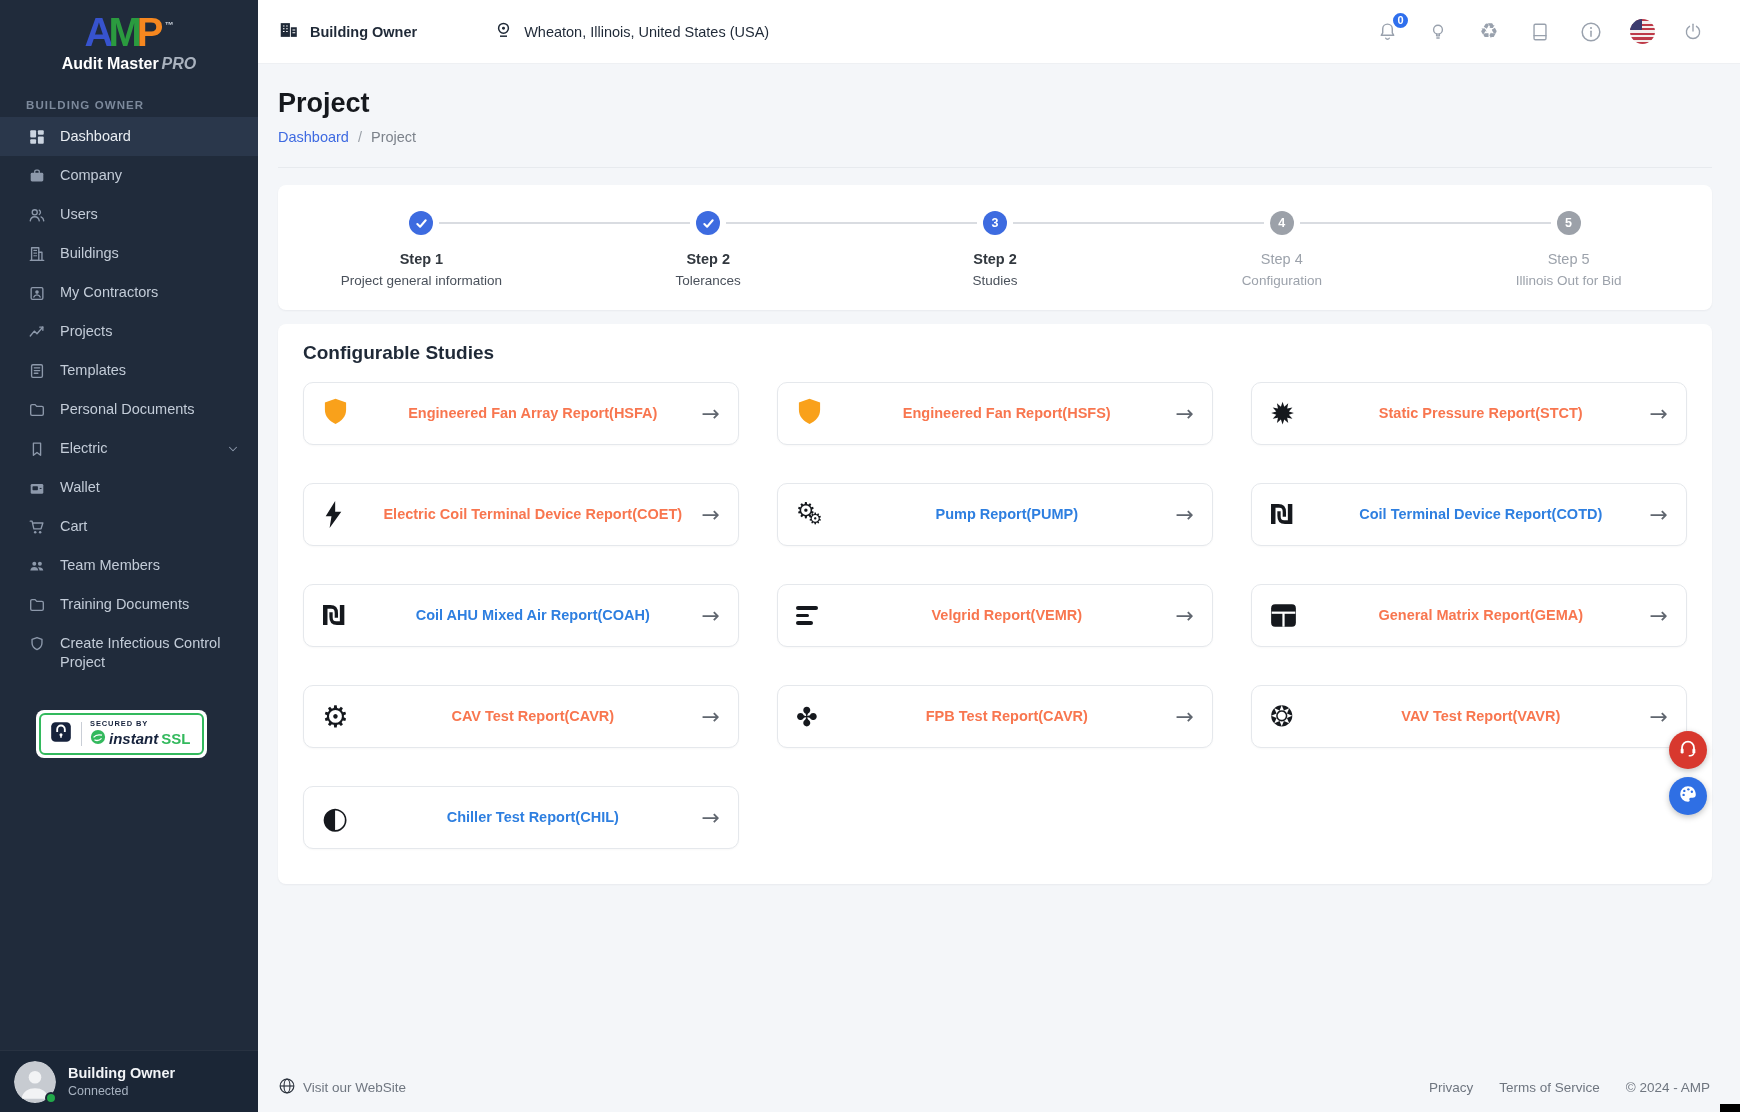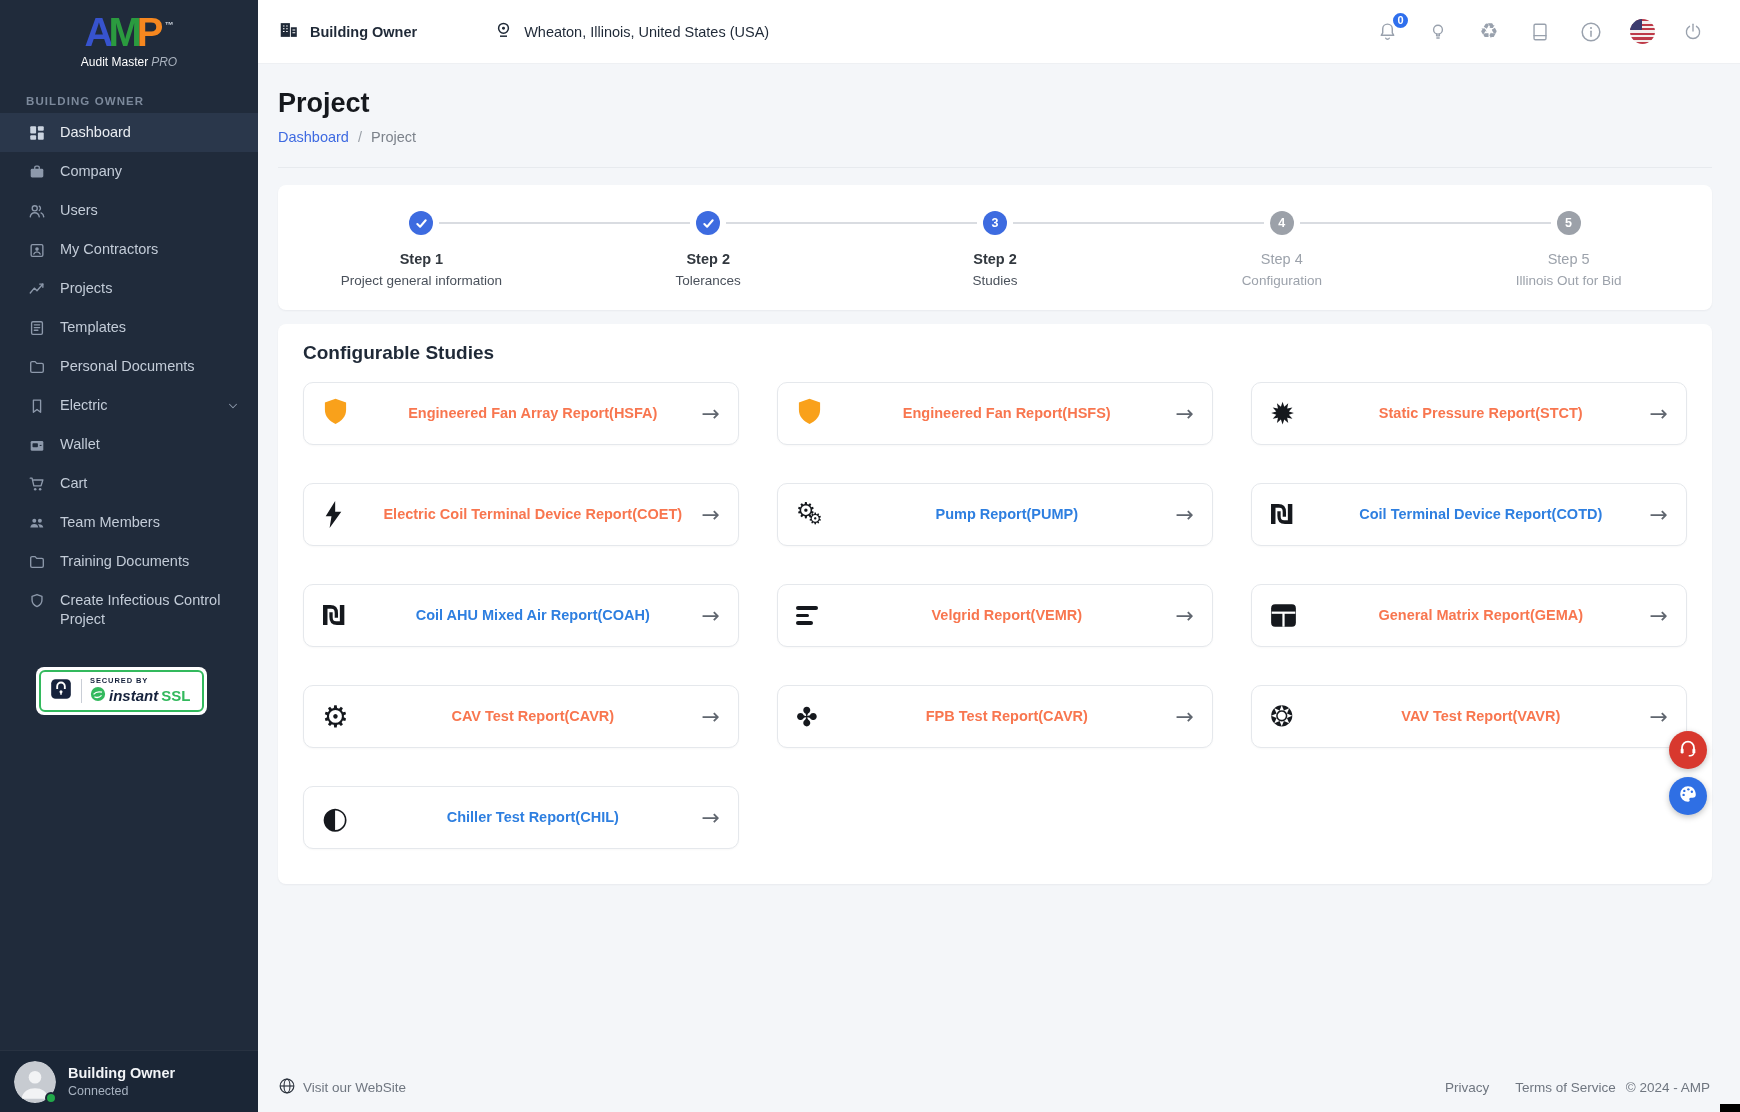--- a/index.html
+++ b/index.html
@@ -5,21 +5,21 @@
   * { margin:0; padding:0; box-sizing:border-box; }
   html,body { width:1740px; height:1112px; font-family:"Liberation Sans","DejaVu Sans",sans-serif; }
   .app { position:relative; display:flex; width:1740px; height:1112px; overflow:hidden; background:#F4F6F9; }
 
   
   .sidebar { width:258px; flex:none; background:#202B3B; display:flex; flex-direction:column; color:#C3CCD8; }
   .logo { padding:12px 0 2px; text-align:center; cursor:pointer; }
   .logo-letters { font-size:40px; font-weight:800; letter-spacing:-5px; line-height:1; white-space:nowrap; }
   .logo-letters .la { color:#3753CE; } .logo-letters .lm { color:#2B9B3F; } .logo-letters .lp { color:#F6871F; }
   .logo-letters sup { font-size:9px; color:#CFD6DF; letter-spacing:0; margin-left:6px; vertical-align:18px; }
-  .logo-sub { margin-top:3px; font-size:12px; font-weight:400; color:#FFFFFF; }
+  .logo-sub { margin-top:3px; font-size:16px; font-weight:700; color:#FFFFFF; }
   .logo-sub .pro { color:#A9B2BE; font-style:italic; margin-left:3px; }
   .section-label { margin:24px 0 6px 26px; font-size:11.5px; font-weight:700; color:#7C899B; letter-spacing:1.1px; }
   nav { flex:none; }
   .nav-item { display:flex; align-items:flex-start; gap:14px; padding:10px 16px 10px 28px; font-size:14.5px; color:#C3CCD8; cursor:pointer; }
   .nav-item.active { background:#2A374B; color:#E9EDF2; }
   .nav-icon { width:18px; height:18px; flex:none; color:#8D99AB; display:flex; align-items:center; justify-content:center; margin-top:1px; }
   .nav-item.active .nav-icon { color:#CBD4E0; }
   .nav-label { line-height:1.3; }
   .chev { margin-left:auto; width:16px; height:16px; color:#8D99AB; display:flex; align-items:center; margin-top:2px; }
   .ssl-badge { margin:28px 0 0 36px; background:#fff; border-radius:8px; padding:3px; width:max-content; cursor:pointer; display:block; }
@@ -81,21 +81,21 @@
   .study-arrow { flex:none; color:#60666F; font-size:22px; line-height:1; font-family:"DejaVu Sans",sans-serif; }
   .txt-icon { font-family:"DejaVu Sans",sans-serif; line-height:1; }
   .bars-icon { display:flex; flex-direction:column; gap:4px; }
   .bars-icon i { display:block; height:3.6px; border-radius:2px; background:#15181D; }
   .gears-icon { position:relative; width:30px; height:30px; }
   .gears-icon .g1 { position:absolute; left:0; top:-2px; font-size:22px; font-family:"DejaVu Sans",sans-serif; }
   .gears-icon .g2 { position:absolute; left:12px; top:9px; font-size:16px; font-family:"DejaVu Sans",sans-serif; }
 
   footer { flex:none; height:50px; display:flex; align-items:center; justify-content:space-between; padding:0 30px 0 20px; color:#6F7680; font-size:13.5px; }
   .footer-left { display:flex; align-items:center; gap:7px; cursor:pointer; }
-  .footer-right { display:flex; align-items:center; gap:10px; }
+  .footer-right { display:flex; align-items:center; gap:26px; }
   .footer-link { cursor:pointer; }
 
   .fab { position:absolute; width:38px; height:38px; border-radius:50%; display:flex; align-items:center; justify-content:center; cursor:pointer; box-shadow:0 2px 6px rgba(0,0,0,.25); }
   .fab-support { right:33px; top:731px; background:var(--support-red); }
   .fab-theme { right:33px; top:777px; background:var(--theme-blue); }
   .corner-artifact { position:absolute; right:0; bottom:0; width:20px; height:8px; background:#000; }
 </style>
 </head>
 <body>
 
@@ -131,20 +131,31 @@
         <a class="nav-item">
           <span class="nav-icon">
             <svg width="18" height="18" viewBox="0 0 20 20" stroke="currentColor" stroke-width="1.5" fill="none" stroke-linecap="round" stroke-linejoin="round">
               <circle cx="7.5" cy="7" r="2.8"></circle>
               <path d="M2.5 16.5c.4-3 2.3-4.6 5-4.6s4.6 1.6 5 4.6"></path>
               <path d="M12.5 4.6a2.8 2.8 0 0 1 0 4.8"></path>
               <path d="M14.5 12.2c1.8.7 2.8 2.1 3 4.3"></path>
             </svg>
           </span>
           <span class="nav-label">Users</span>
+        </a>
+        <a class="nav-item">
+          <span class="nav-icon">
+            <svg width="18" height="18" viewBox="0 0 20 20" stroke="currentColor" stroke-width="1.5" fill="none" stroke-linecap="round" stroke-linejoin="round">
+              <rect x="4" y="3" width="8" height="14"></rect>
+              <path d="M12 8h3.5v9"></path>
+              <path d="M2.5 17h15"></path>
+              <path d="M6.5 6h1M8.5 6h1M6.5 9h1M8.5 9h1M6.5 12h1M8.5 12h1" stroke-width="1.2"></path>
+            </svg>
+          </span>
+          <span class="nav-label">Buildings</span>
         </a>
         <a class="nav-item">
           <span class="nav-icon">
             <svg width="18" height="18" viewBox="0 0 20 20" stroke="currentColor" stroke-width="1.5" fill="none" stroke-linecap="round" stroke-linejoin="round">
               <rect x="3.5" y="4" width="13" height="13" rx="1.5"></rect>
               <circle cx="10" cy="9" r="2" fill="currentColor" stroke="none"></circle>
               <path d="M6.5 14.5c.6-1.6 1.9-2.4 3.5-2.4s2.9.8 3.5 2.4"></path>
             </svg>
           </span>
           <span class="nav-label">My Contractors</span>

